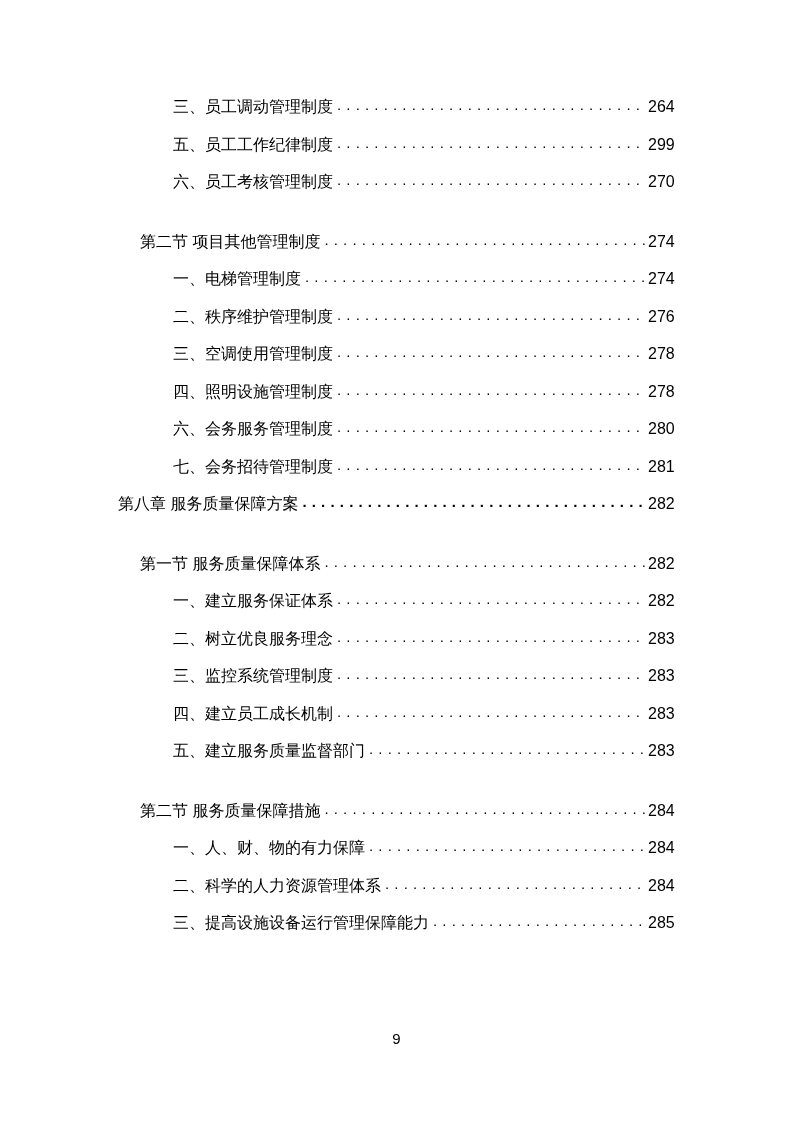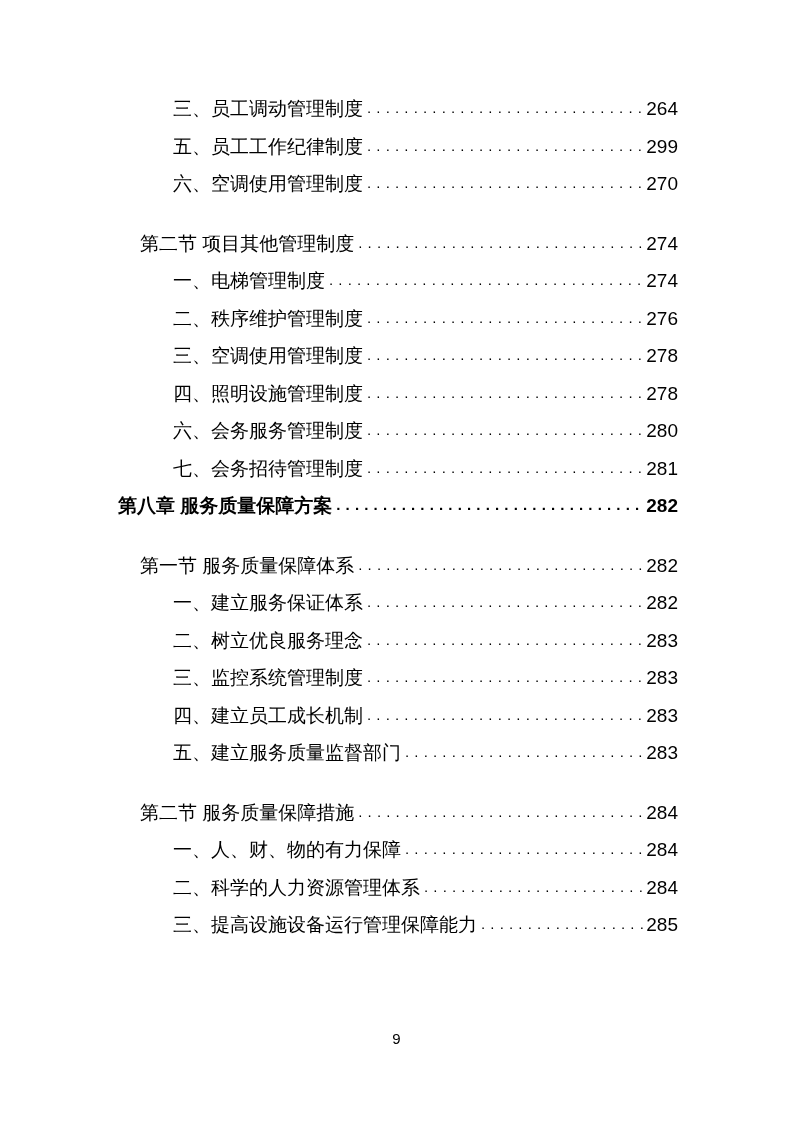--- a/index.html
+++ b/index.html
@@ -21,21 +21,21 @@
   }
   .toc {
     position: absolute;
     left: 118px;
     top: 96px;
     width: 560px;
   }
   .toc-row {
     display: flex;
     align-items: baseline;
-    font-size: 19px;
+    font-size: 16px;
     line-height: 1;
     height: 37.5px;
     white-space: nowrap;
   }
   .toc-row .label {
     flex: 0 0 auto;
   }
   .toc-row .leader {
     flex: 1 1 auto;
     overflow: hidden;
@@ -52,21 +52,21 @@
     font-size: 15px;
     white-space: nowrap;
   }
   .toc-row .pageno {
     flex: 0 0 auto;
     text-align: left;
     min-width: 30px;
   }
   
   .lvl-chapter {
-    font-weight: bold;
+    font-weight: normal;
     padding-left: 0px;
   }
   .lvl-section {
     padding-left: 22px;
     margin-top: 22px;
   }
   .lvl-item {
     padding-left: 55px;
   }
   .lvl-chapter .leader::before {
@@ -91,21 +91,21 @@
         <span class="label">三、员工调动管理制度</span>
         <span class="leader"></span>
         <span class="pageno">264</span>
       </div>
       <div class="toc-row lvl-item">
         <span class="label">五、员工工作纪律制度</span>
         <span class="leader"></span>
         <span class="pageno">299</span>
       </div>
       <div class="toc-row lvl-item">
-        <span class="label">六、空调使用管理制度</span>
+        <span class="label">六、员工考核管理制度</span>
         <span class="leader"></span>
         <span class="pageno">270</span>
       </div>
       <div class="toc-row lvl-section">
         <span class="label">第二节  项目其他管理制度</span>
         <span class="leader"></span>
         <span class="pageno">274</span>
       </div>
       <div class="toc-row lvl-item">
         <span class="label">一、电梯管理制度</span>

